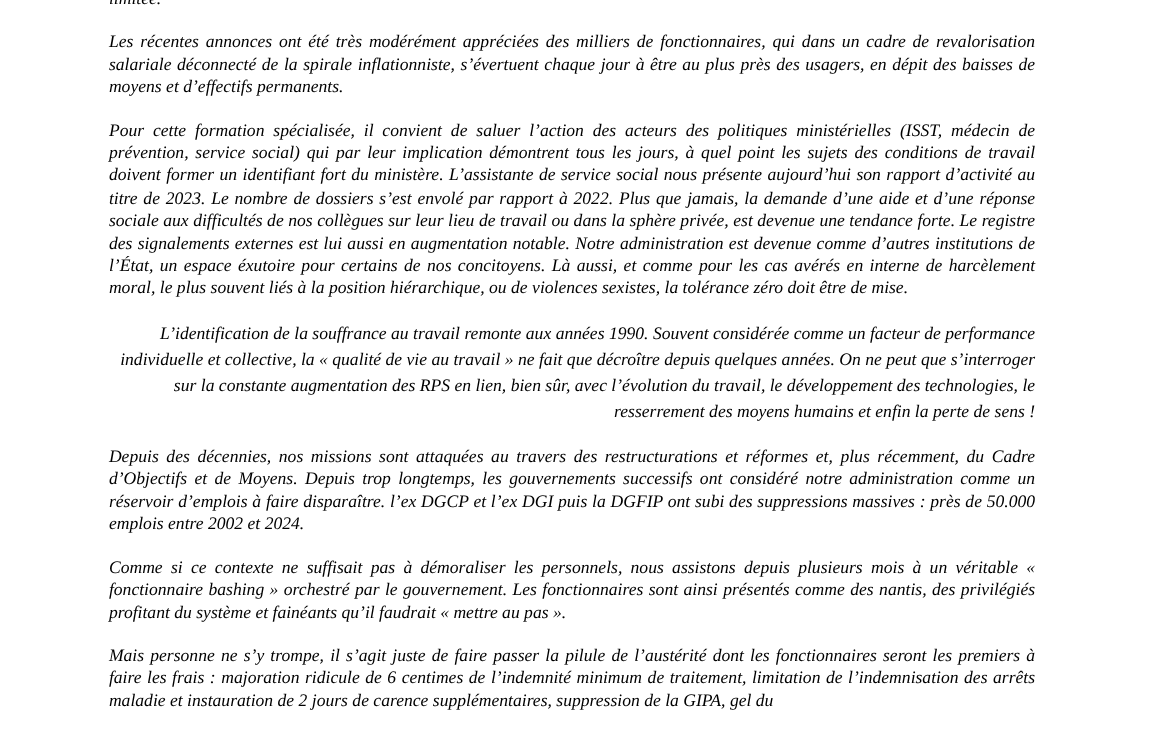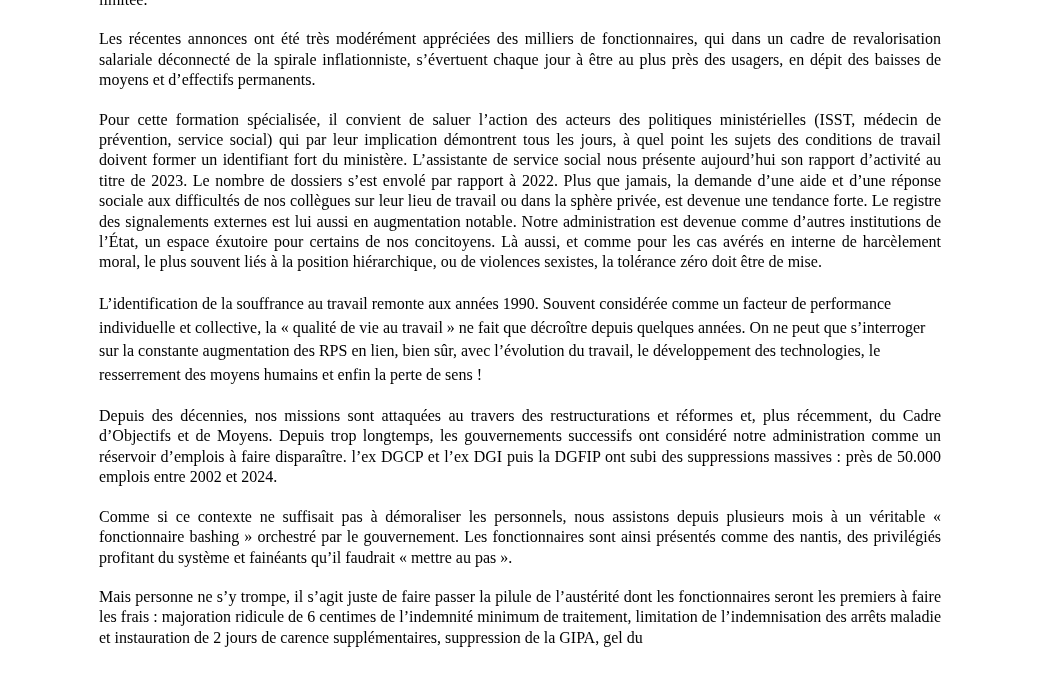--- a/index.html
+++ b/index.html
@@ -27,23 +27,24 @@
     font-family: "Liberation Serif", "DejaVu Serif", serif;
     font-size: 16px;
     line-height: 20.4px;
     color: #000000;
     -webkit-font-smoothing: antialiased;
   }
   .text-block p {
     margin: 0 16px 19px 0;
     padding: 0;
     text-align: justify;
+    font-style: italic;
   }
   .text-block p.align-left-spacious {
-    text-align: left;
+    text-align: right;
     line-height: 23.8px;
   }
   .text-block p:last-child {
     margin-bottom: 0;
   }
 </style>
 </head>
 <body>
 
 <div class="page">

